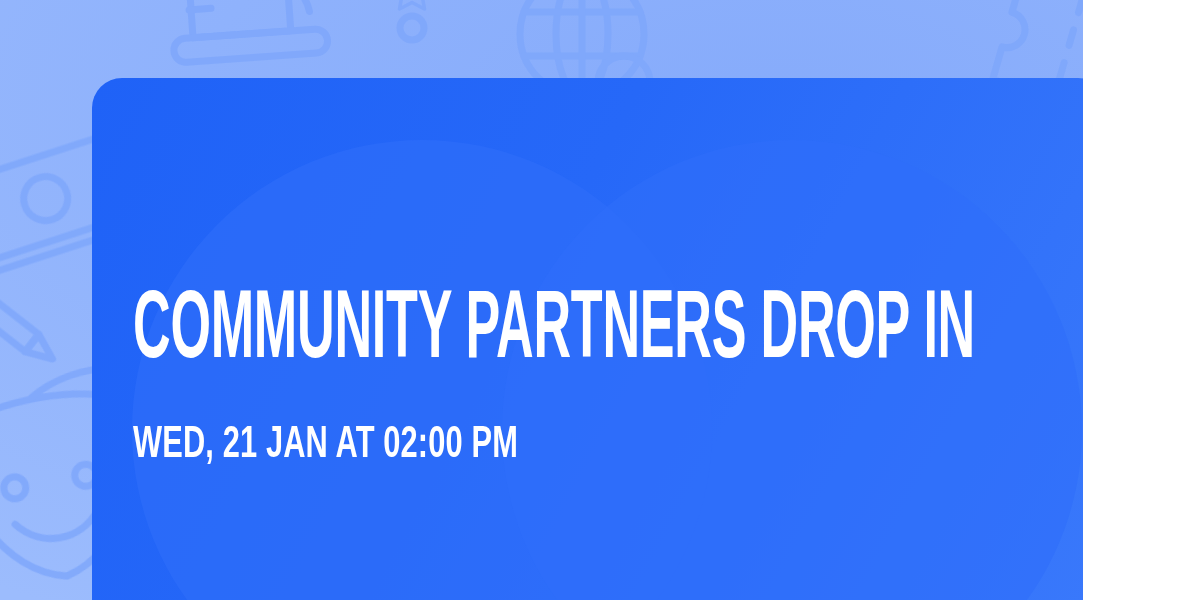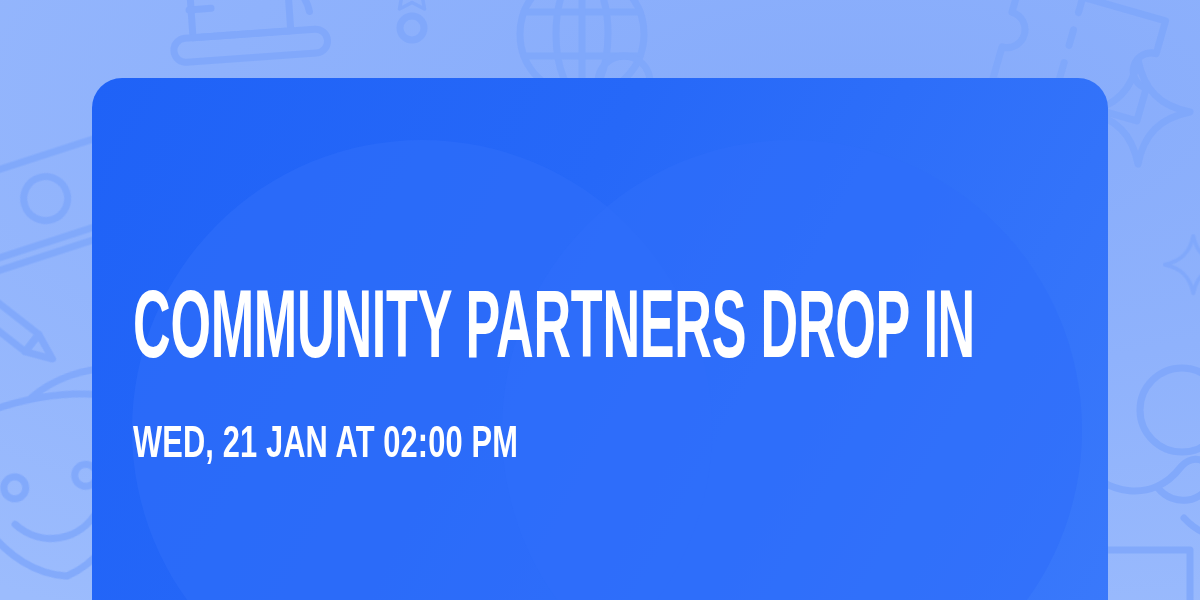--- a/index.html
+++ b/index.html
@@ -7,21 +7,21 @@
 
   html, body {
     width:1200px;
     height:600px;
     overflow:hidden;
     font-family:"Liberation Sans", sans-serif;
   }
 
   #banner {
     position:relative;
-    width:1200px;
+    width:1083px;
     height:600px;
     overflow:hidden;
     background:#8fb0fb;
   }
 
   
   .backdrop {
     position:absolute;
     inset:0;
     background:

